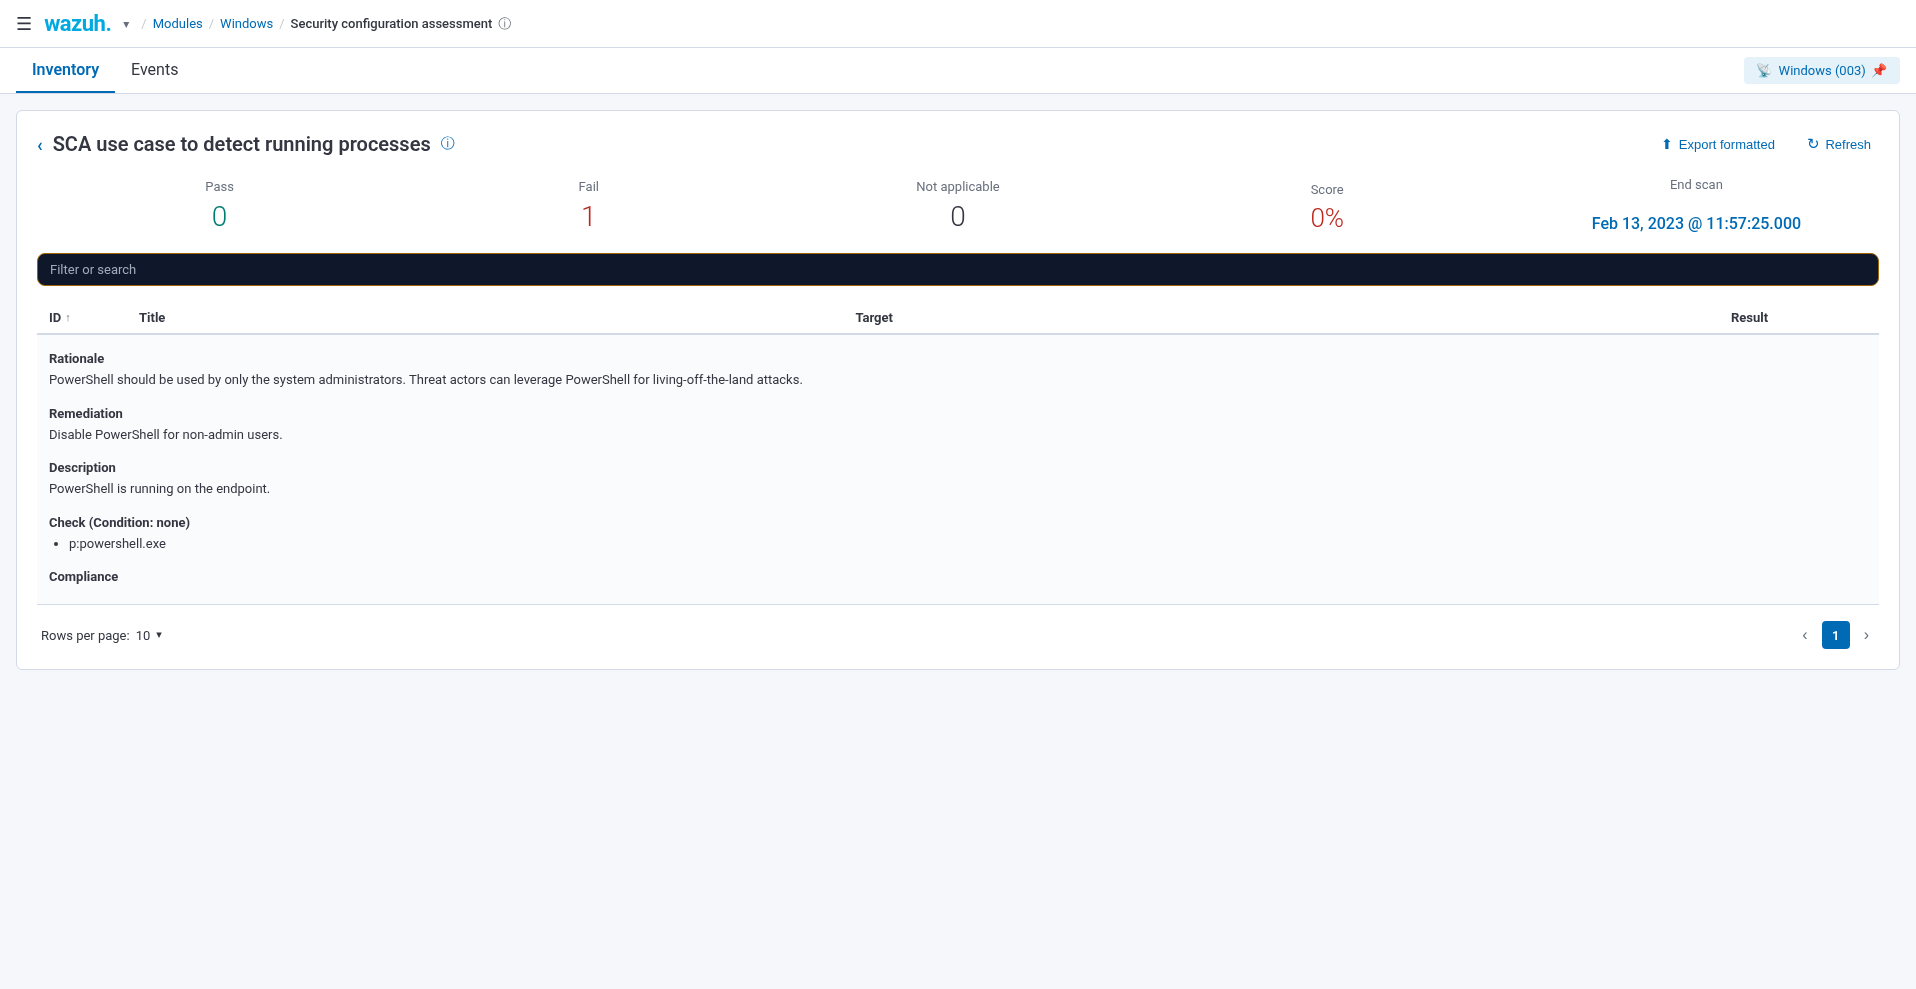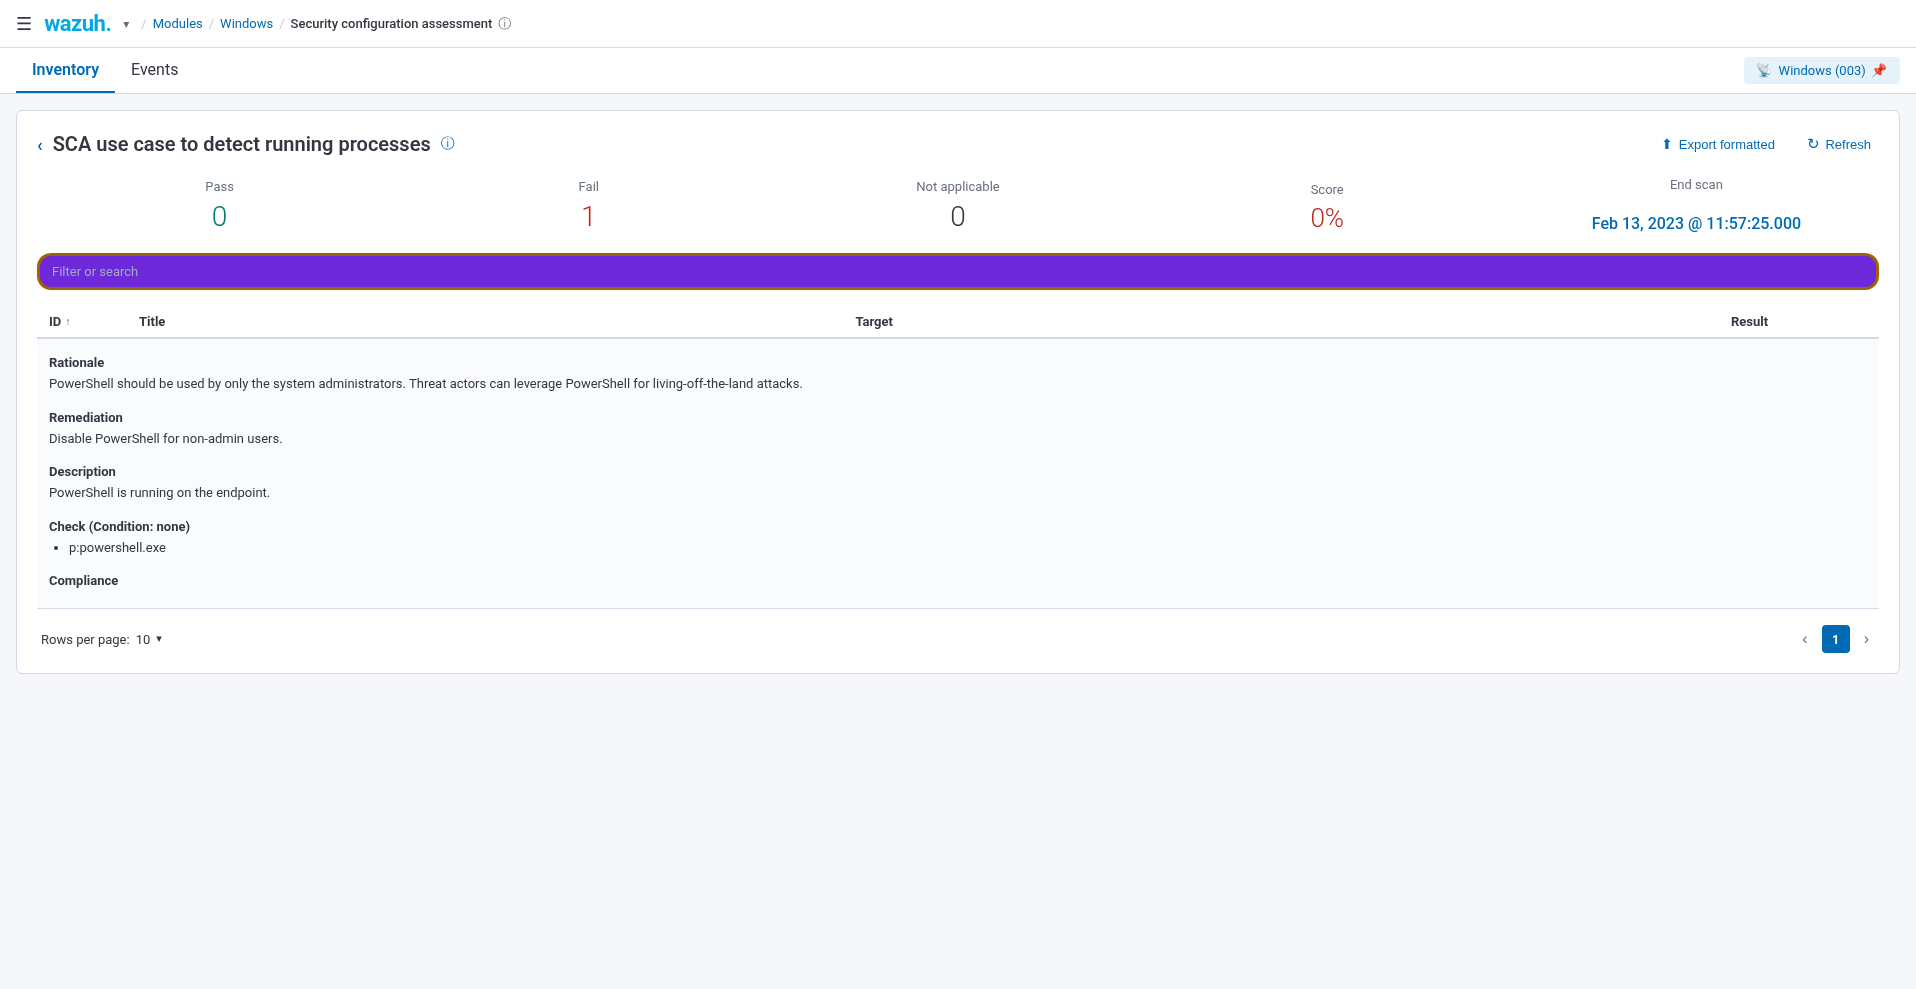--- a/index.html
+++ b/index.html
@@ -76,24 +76,24 @@
     .stat-value { font-size: 28px; font-weight: 300; }
     .stat-value.pass { color: #017d73; }
     .stat-value.fail { color: #bd271e; }
     .stat-value.na { color: #343741; }
     .stat-value.score { color: #bd271e; font-size: 26px; }
     .stat-endscan { font-size: 13px; color: #69707d; margin-bottom: 22px; }
     .stat-date { font-size: 16px; color: #006bb4; font-weight: 500; }
 
     
     .filter-bar {
-      border: 3px solid #a16207; border-radius: 14px;
+      border: 1px solid #a16207; border-radius: 8px;
       padding: 8px 12px; margin-bottom: 16px;
       color: #a2abba; font-size: 13px;
-      background: #6d28d9;
+      background: #0f172a;
     }
 
     
     .table { width: 100%; border-collapse: collapse; }
     .table thead tr { border-bottom: 2px solid #d3dae6; }
     .table th {
       text-align: left; padding: 8px 12px;
       font-size: 13px; font-weight: 700; color: #343741;
     }
     .th-id { display: flex; align-items: center; gap: 4px; }

